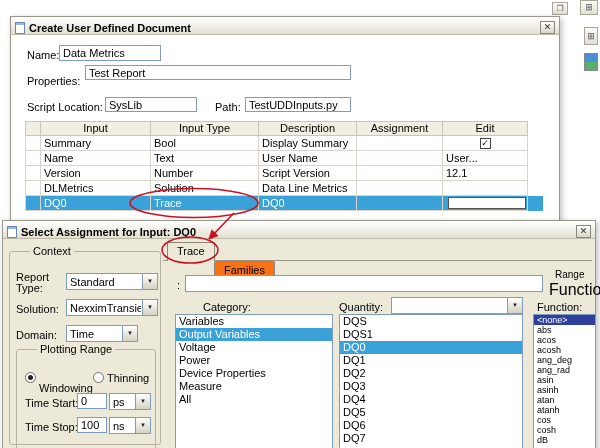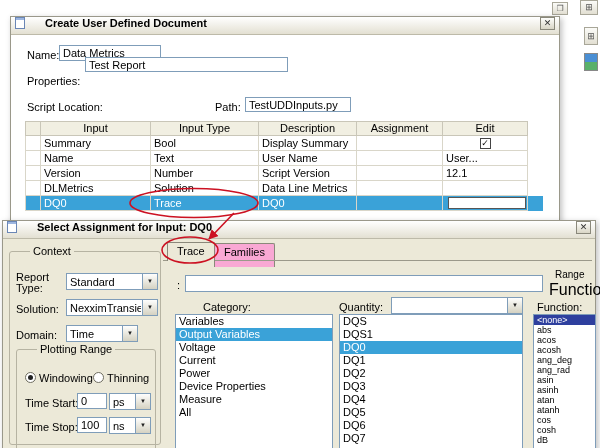--- a/index.html
+++ b/index.html
@@ -1,19 +1,19 @@
 <!DOCTYPE html>
 <html><head>
 <meta charset="utf-8">
 <style>
   *{box-sizing:border-box;margin:0;padding:0}
   html,body{width:600px;height:448px}
   body{position:relative;font-family:"Liberation Sans",sans-serif;font-size:11px;color:#000;background:#fff;overflow:hidden}
   .dialog{position:absolute;background:#ece9d8;border:1px solid #9a988a;box-shadow:2px 2px 6px rgba(0,0,0,.25)}
-  .titlebar{position:relative;height:18px;background:linear-gradient(#ffffff,#e3e0d2);border-bottom:1px solid #bdbaa9;display:flex;align-items:flex-start;gap:20px;padding:0 4px}
+  .titlebar{position:relative;height:18px;background:linear-gradient(#ffffff,#e3e0d2);border-bottom:1px solid #bdbaa9;display:flex;align-items:flex-end;gap:4px;padding:0 4px}
   .titlebar .ttl{font-weight:bold;font-size:11px;white-space:nowrap}
   .doc-icon{width:10px;height:12px;background:#fff;border:1px solid #6a86b5;box-shadow:inset 0 2px 0 #9db6e0;flex:0 0 auto}
   .close-btn{margin-left:auto;width:15px;height:13px;border:1px solid #8a887b;background:linear-gradient(#fdfdfb,#d9d6c6);font-size:9px;line-height:11px;text-align:center;color:#333}
   .lbl{position:absolute;white-space:nowrap}
   .tb{position:absolute;background:#fff;border:1px solid #7f9db9;font-size:11px;padding:1px 3px;font-family:Liberation Sans, sans-serif}
   input.tb{outline:none}
   .combo{position:absolute;background:#fff;border:1px solid #7f9db9;height:17px}
   .combo .val{position:absolute;left:3px;top:2px;right:16px;height:13px;overflow:hidden;white-space:nowrap;font-size:11px}
   .combo .btn{position:absolute;right:0;top:0;bottom:0;width:15px;background:linear-gradient(#fefefd,#d5d2c2);border-left:1px solid #7f9db9;font-size:6px;text-align:center;line-height:15px;color:#222}
   fieldset.grp{position:absolute;border:1px solid #b6b3a2;border-radius:3px}
@@ -35,21 +35,21 @@
   .trr>div{border-right:1px solid #d9d6c9;border-bottom:1px solid #d9d6c9;line-height:14px;padding:0 3px;white-space:nowrap;overflow:hidden}
   .trr>div:first-child{border-left:1px solid #d9d6c9;padding:0}
   .trr.sel{background:#3aa2d8;color:#fff}
   .w0{width:16px;flex:none}.w1{width:110px;flex:none}.w2{width:108px;flex:none}
   .w3{width:98px;flex:none}.w4{width:86px;flex:none}.w5{width:85px;flex:none}
   .cb-cell{display:flex;align-items:center;justify-content:center}
   .cb{width:11px;height:11px;background:#fff;border:1px solid #444;font-size:9px;line-height:9px;text-align:center;color:#111}
   .cell-input{position:relative;width:78px;height:12px;margin:1px 0 0 2px;background:#fff;border:1px solid #555;display:block}
   
   #dlg-bottom{left:2px;top:220px;width:594px;height:240px;z-index:10}
-  .tab{position:absolute;top:22px;height:24px;border:1px solid #8a887a;border-bottom:none;border-radius:2px 2px 0 0;background:#f9a8d4;padding:0 9px;line-height:17px}
+  .tab{position:absolute;top:40px;height:24px;border:1px solid #8a887a;border-bottom:none;border-radius:2px 2px 0 0;background:#f97316;padding:0 9px;line-height:17px}
   .tab.active{background:#ece9d8;height:19px;top:21px;z-index:3}
   #tab-trace{left:164px}
   #tab-families{left:211px}
   .tab-line{position:absolute;left:160px;top:39px;right:3px;height:1px;background:#9b998a;z-index:2}
   
   .edge-icon{position:absolute;border:1px solid #a8a698;background:linear-gradient(#fbfbf8,#e2dfd2);text-align:center;color:#555;z-index:1}
   #app-icon{position:absolute;left:584px;top:53px;width:14px;height:18px;border:1px solid #888;background:linear-gradient(#4a8fd4 50%,#59b06a 50%);z-index:1}
   
   #annot{position:absolute;left:0;top:0;width:600px;height:448px;z-index:50;pointer-events:none}
 </style>
@@ -64,22 +64,23 @@
 <div id="dlg-top" class="dialog">
   <div class="titlebar">
     <span class="doc-icon"></span>
     <span class="ttl">Create User Defined Document</span>
     <span class="close-btn">✕</span>
   </div>
 
   <span class="lbl" style="left:16px;top:32px">Name:</span>
   <input class="tb" style="left: 48px; top: 28px; width: 102px; height: 16px;" value="Data Metrics">
   <span class="lbl" style="left:16px;top:58px">Properties:</span>
-  <input class="tb" style="left: 74px; top: 40px; width: 203px; height: 15px;" value="Test Report">
+  <input class="tb" style="left: 74px; top: 48px; width: 266px; height: 15px;" value="Test Report">
   <span class="lbl" style="left:16px;top:84px">Script Location:</span>
+  <input class="tb" style="left: 94px; top: 80px; width: 92px; height: 15px;" value="SysLib">
   <span class="lbl" style="left:204px;top:84px">Path:</span>
   <input class="tb" style="left: 234px; top: 80px; width: 106px; height: 15px;" value="TestUDDInputs.py">
 
   <div id="tbl">
     <div class="trh">
       <div class="w0"></div>
       <div class="w1">Input</div>
       <div class="w2">Input Type</div>
       <div class="w3">Description</div>
       <div class="w4">Assignment</div>
@@ -158,21 +159,21 @@
     </div>
     <span class="lbl" style="left:6px;top:72px">Domain:</span>
     <div class="combo" style="left:56px;top:68px;width:72px">
       <span class="val">Time</span>
       <span class="btn">▼</span>
     </div>
 
     <fieldset class="grp" style="left:6px;top:86px;width:140px;height:108px">
       <legend>Plotting Range</legend>
       <span class="radio on" style="left:8px;top:17px"></span>
-      <span class="lbl" style="left:22px;top:17px">Windowing</span>
+      <span class="lbl" style="left:22px;top:27px">Windowing</span>
       <span class="radio" style="left:76px;top:17px"></span>
       <span class="lbl" style="left:90px;top:17px">Thinning</span>
       <span class="lbl" style="left:8px;top:42px">Time Start:</span>
       <input class="tb" style="left: 60px; top: 38px; width: 30px; height: 16px;" value="0">
       <div class="combo" style="left:92px;top:38px;width:42px">
         <span class="val">ps</span>
         <span class="btn">▼</span>
       </div>
       <span class="lbl" style="left:8px;top:66px">Time Stop:</span>
       <input class="tb" style="left: 60px; top: 62px; width: 30px; height: 16px;" value="100">
@@ -186,21 +187,20 @@
   <span class="lbl" style="left:174px;top:58px">:</span>
   <input class="tb" style="left: 182px; top: 54px; width: 358px; height: 17px;" value="">
   <span class="lbl" style="left:552px;top:48px;font-size:10px">Range</span>
   <span class="lbl" style="left:546px;top:60px;font-size:16px">Function...</span>
 
   <span class="lbl" style="left:200px;top:80px">Category:</span>
   <div class="list" id="category-list" style="left:172px;top:93px;width:158px;height:150px">
       <div class="li">Variables</div>
       <div class="li sel">Output Variables</div>
       <div class="li">Voltage</div>
-      <div class="li">Current</div>
       <div class="li">Power</div>
       <div class="li">Device Properties</div>
       <div class="li">Measure</div>
       <div class="li">All</div>
     </div>
 
   <span class="lbl" style="left:336px;top:80px">Quantity:</span>
   <div class="combo" style="left:388px;top:76px;width:132px">
     <span class="val"></span>
     <span class="btn">▼</span>

